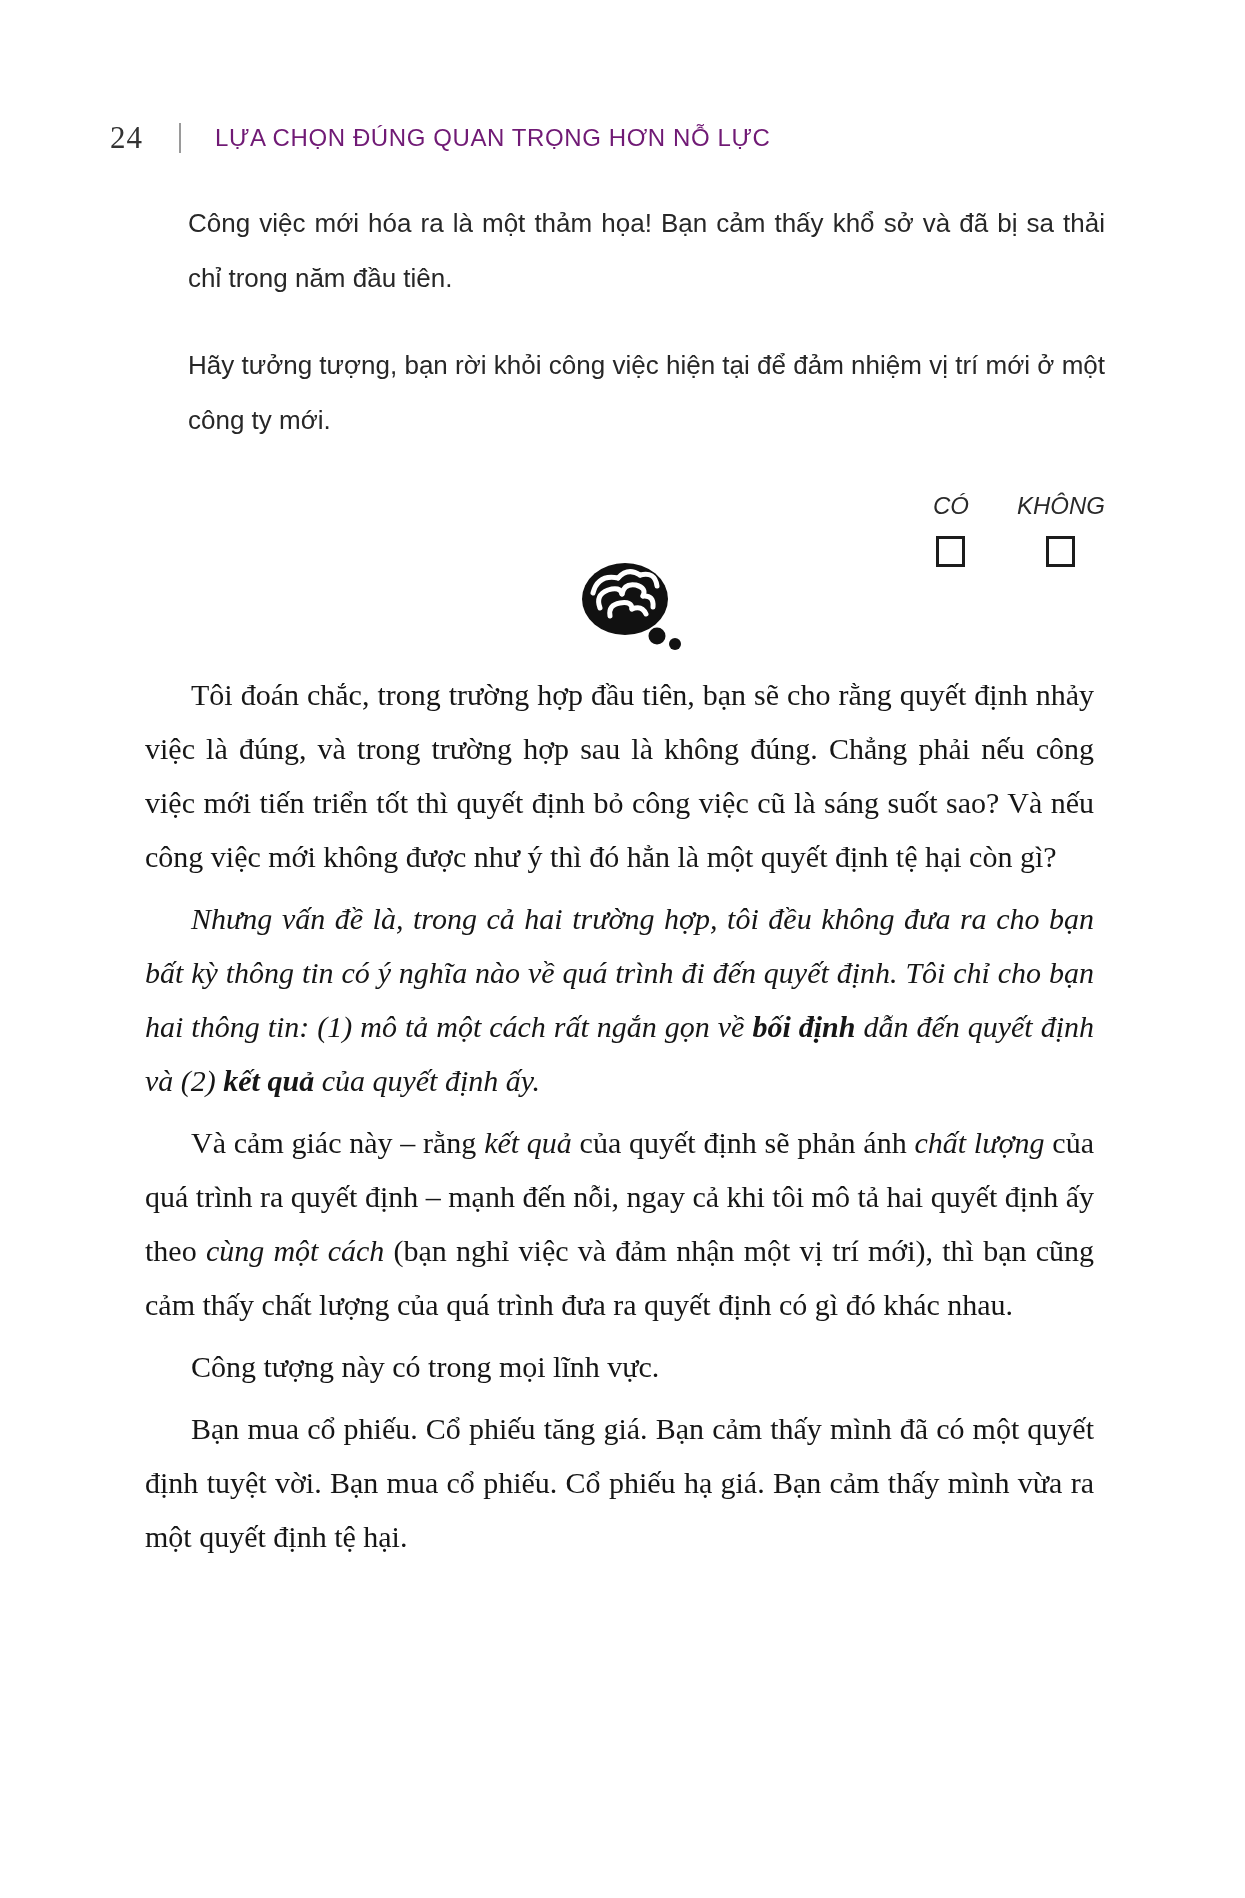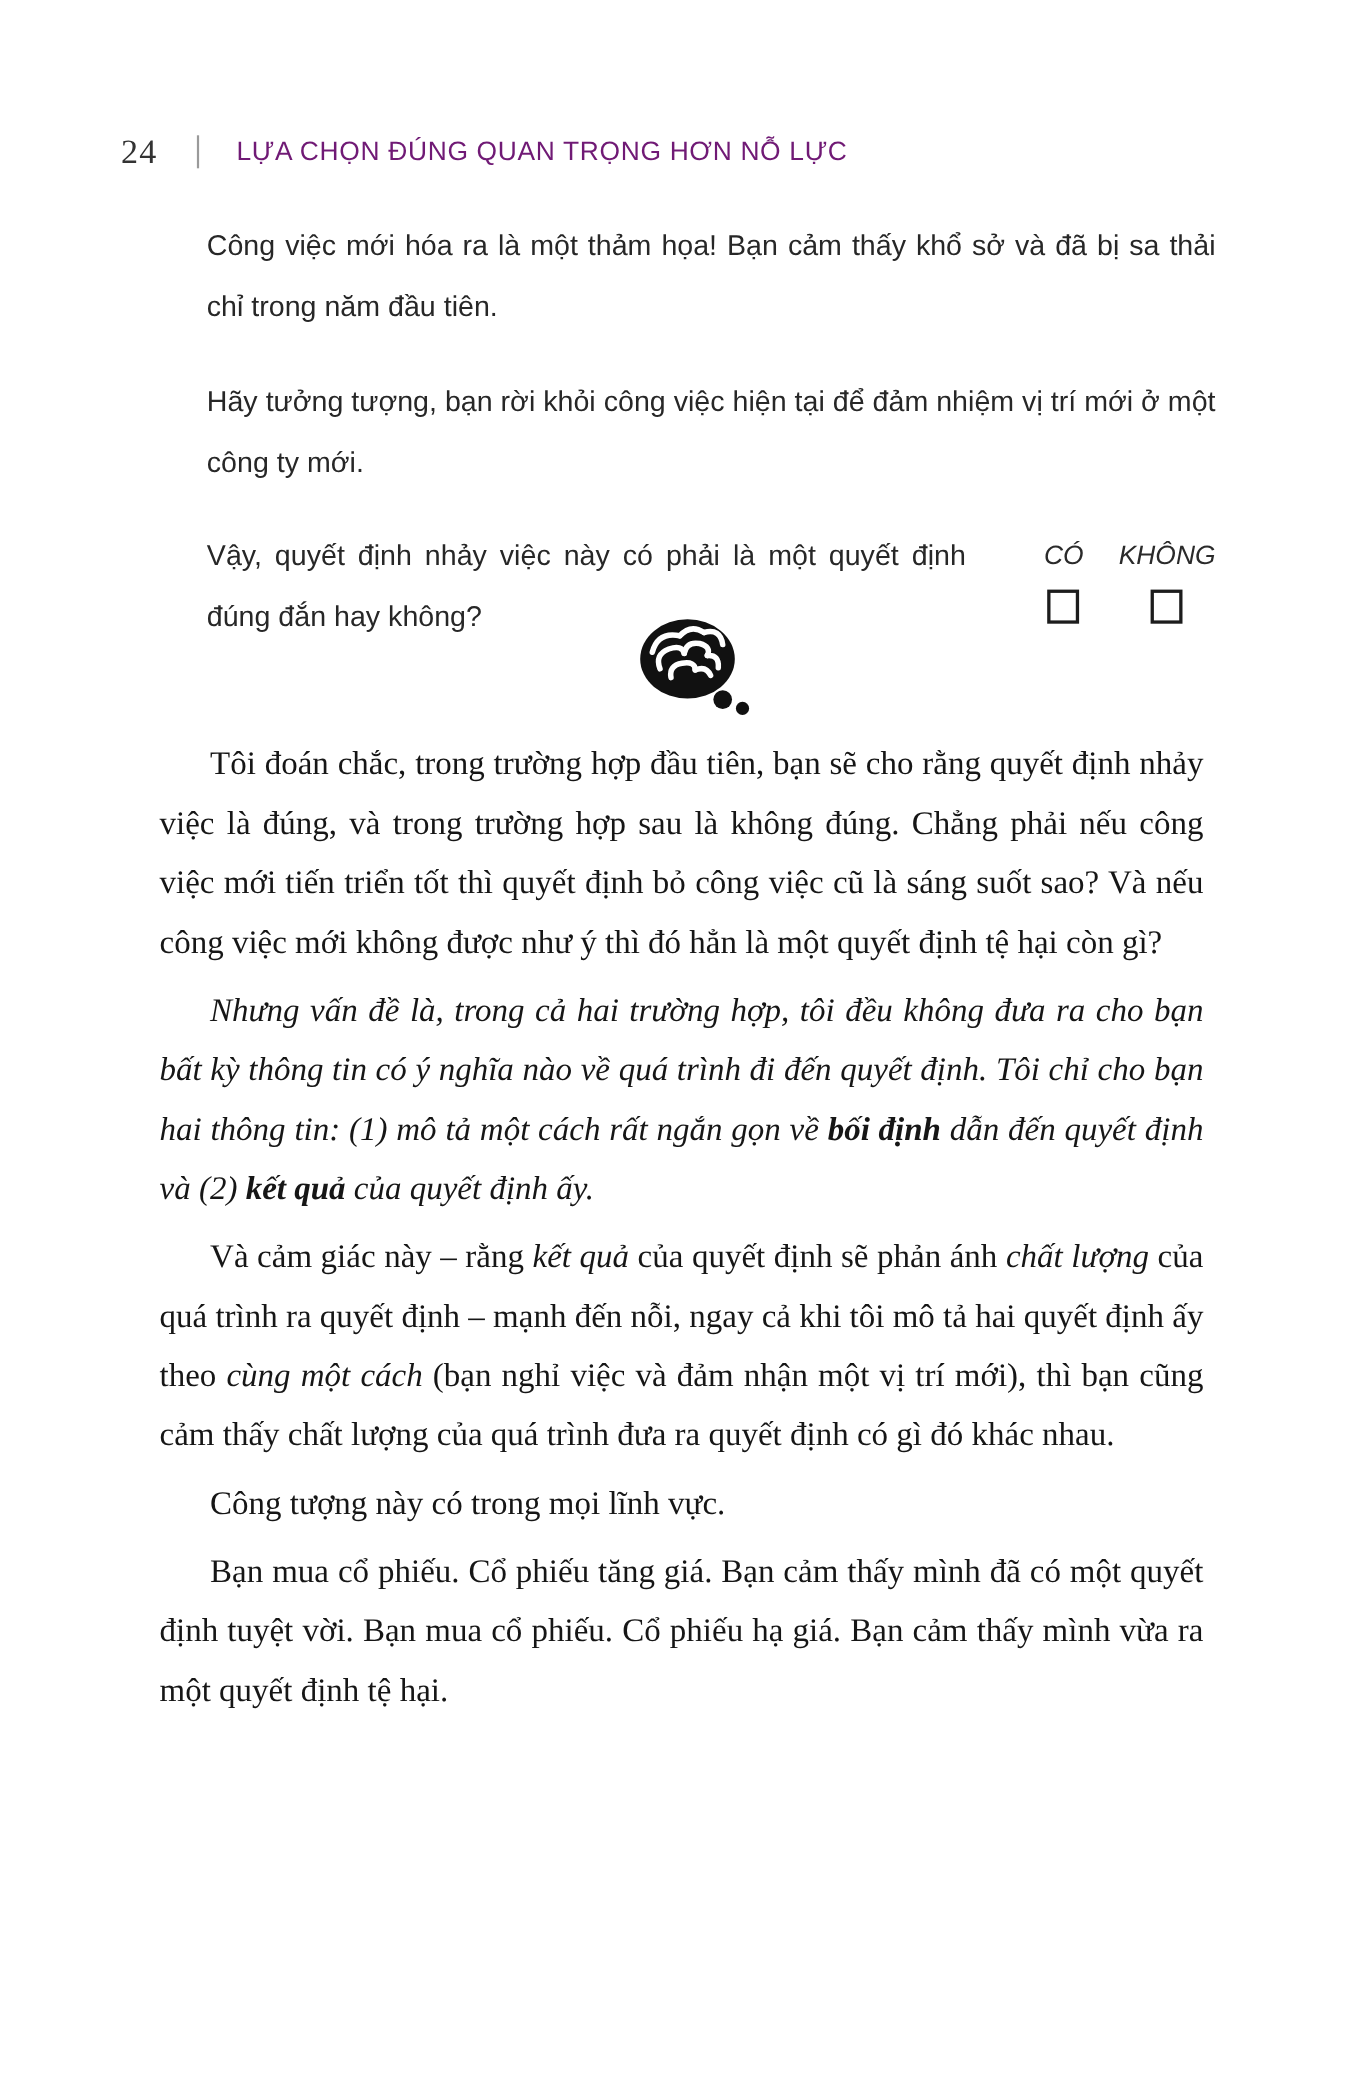--- a/index.html
+++ b/index.html
@@ -39,21 +39,21 @@
     position:absolute;
     top:196px; left:188px; right:140px;
     font-family:"Liberation Sans", sans-serif;
     font-size:26px; line-height:55px; color:#272727;
   }
   .intro p{margin:0 0 32px 0; text-align:justify;}
   .question-row{display:flex; margin-top:-2px;}
   .question-text{
     width:690px; margin:0; text-align:left; flex:0 0 auto;
   }
-  .answers{display:flex; margin-left:auto; gap:32px; align-items:flex-start;}
+  .answers{display:flex; margin-left:auto; gap:48px; align-items:flex-start;}
   .answer-col{display:flex; flex-direction:column; align-items:center;}
   .answer-label{
     font-style:italic; font-size:24px; line-height:55px; color:#2a2a2a;
   }
   .checkbox{
     display:inline-block;
     width:23px; height:25px;
     border:3px solid #1c1c1c;
     background:#ffffff;
     margin-top:3px;
@@ -87,21 +87,20 @@
   <header class="page-header">
     <span class="page-num">24</span>
     <span class="header-divider"></span>
     <span class="running-title">LỰA CHỌN ĐÚNG QUAN TRỌNG HƠN NỖ LỰC</span>
   </header>
 
   <section class="intro">
     <p>Công việc mới hóa ra là một thảm họa! Bạn cảm thấy khổ sở và đã bị sa thải chỉ trong năm đầu tiên.</p>
     <p>Hãy tưởng tượng, bạn rời khỏi công việc hiện tại để đảm nhiệm vị trí mới ở một công ty mới.</p>
     <div class="question-row">
-      <p class="question-text">Vậy, quyết định nhảy việc này có phải là một quyết định đúng đắn hay không?</p>
       <div class="answers">
         <div class="answer-col">
           <span class="answer-label">CÓ</span>
           <span class="checkbox"></span>
         </div>
         <div class="answer-col">
           <span class="answer-label">KHÔNG</span>
           <span class="checkbox"></span>
         </div>
       </div>

